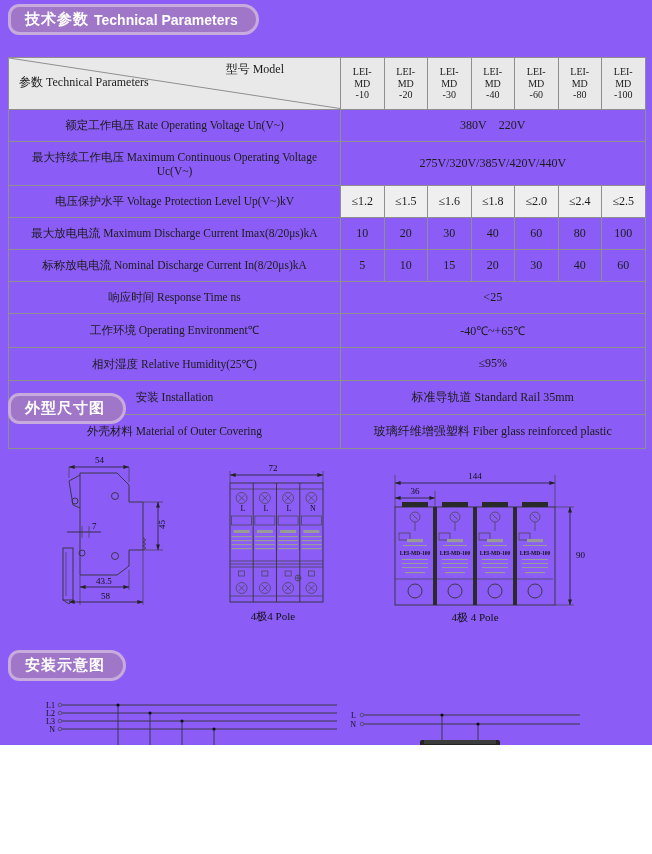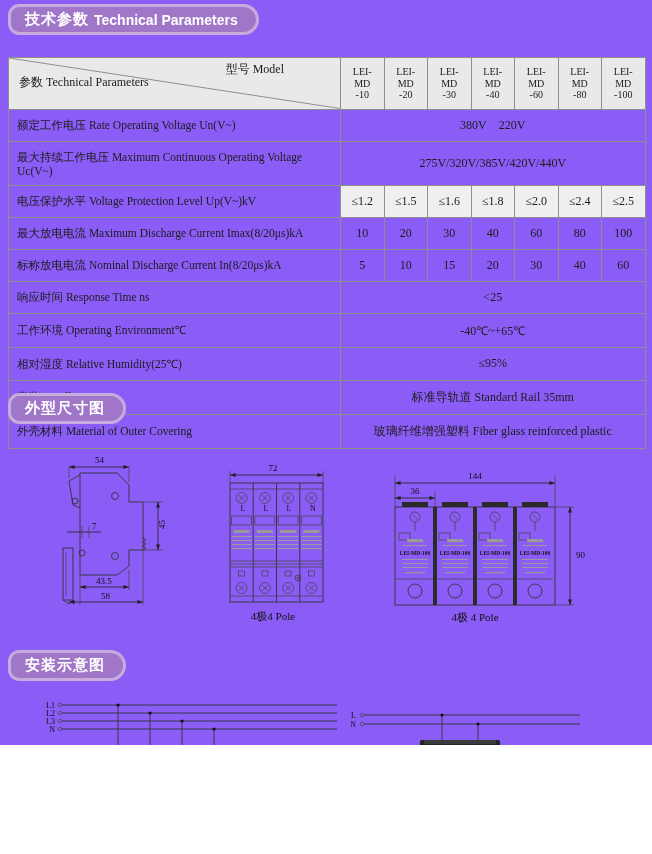--- a/index.html
+++ b/index.html
@@ -21,21 +21,21 @@
   table.params th,table.params td{border:1px solid #8f8f8f;padding:8px;}
   table.params thead tr{height:34px;}
   table.params tbody tr{height:27px;}
   table.params tbody tr:first-child{height:30px;}
   th.corner{position:relative;background:#e9e9e9;font-weight:normal;}
   th.corner svg{position:absolute;inset:0;width:100%;height:100%;}
   th.corner .model-lbl{position:absolute;top:3px;right:56px;font-size:12px;}
   th.corner .param-lbl{position:absolute;bottom:18px;left:10px;font-size:12px;margin-top:28px;}
   th.mcol{background:#e9e9e9;font-weight:normal;font-size:10px;line-height:1.15;
           text-align:center;border-left:1px solid #4a4a4a;}
-  td.lbl{padding-left:10px;font-size:11.5px;text-align:left;}
+  td.lbl{padding-left:10px;font-size:11.5px;text-align:center;}
   td.val{text-align:center;font-size:12px;border-left:1px solid #4a4a4a;white-space:pre;}
   td.val.shaded{background:#efefef;margin-top:16px;}
 
   
   svg.tech{position:absolute;}
   .ln{stroke:#333;stroke-width:0.9;fill:none;}
   .thin{stroke:#444;stroke-width:0.7;fill:none;}
   .dim{stroke:#222;stroke-width:0.8;fill:none;}
   .dt{font:9px "Liberation Serif",serif;fill:#111;}
   .cap{font:11px "Liberation Serif",serif;fill:#111;}

